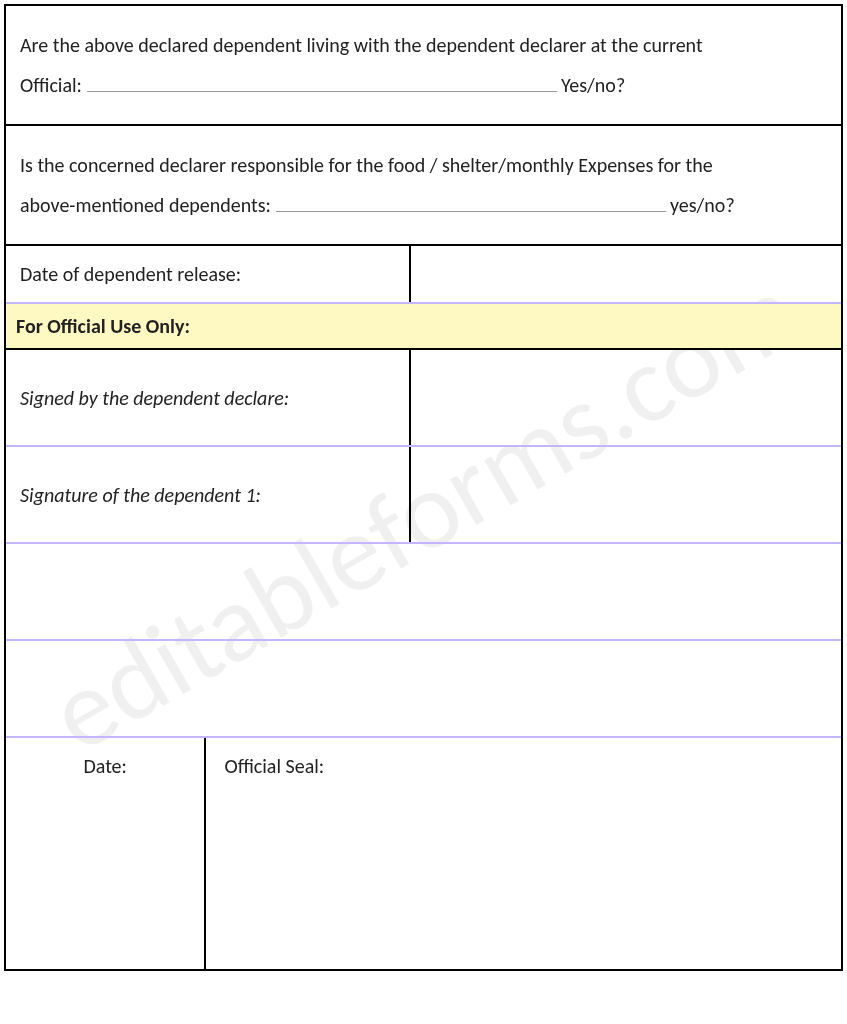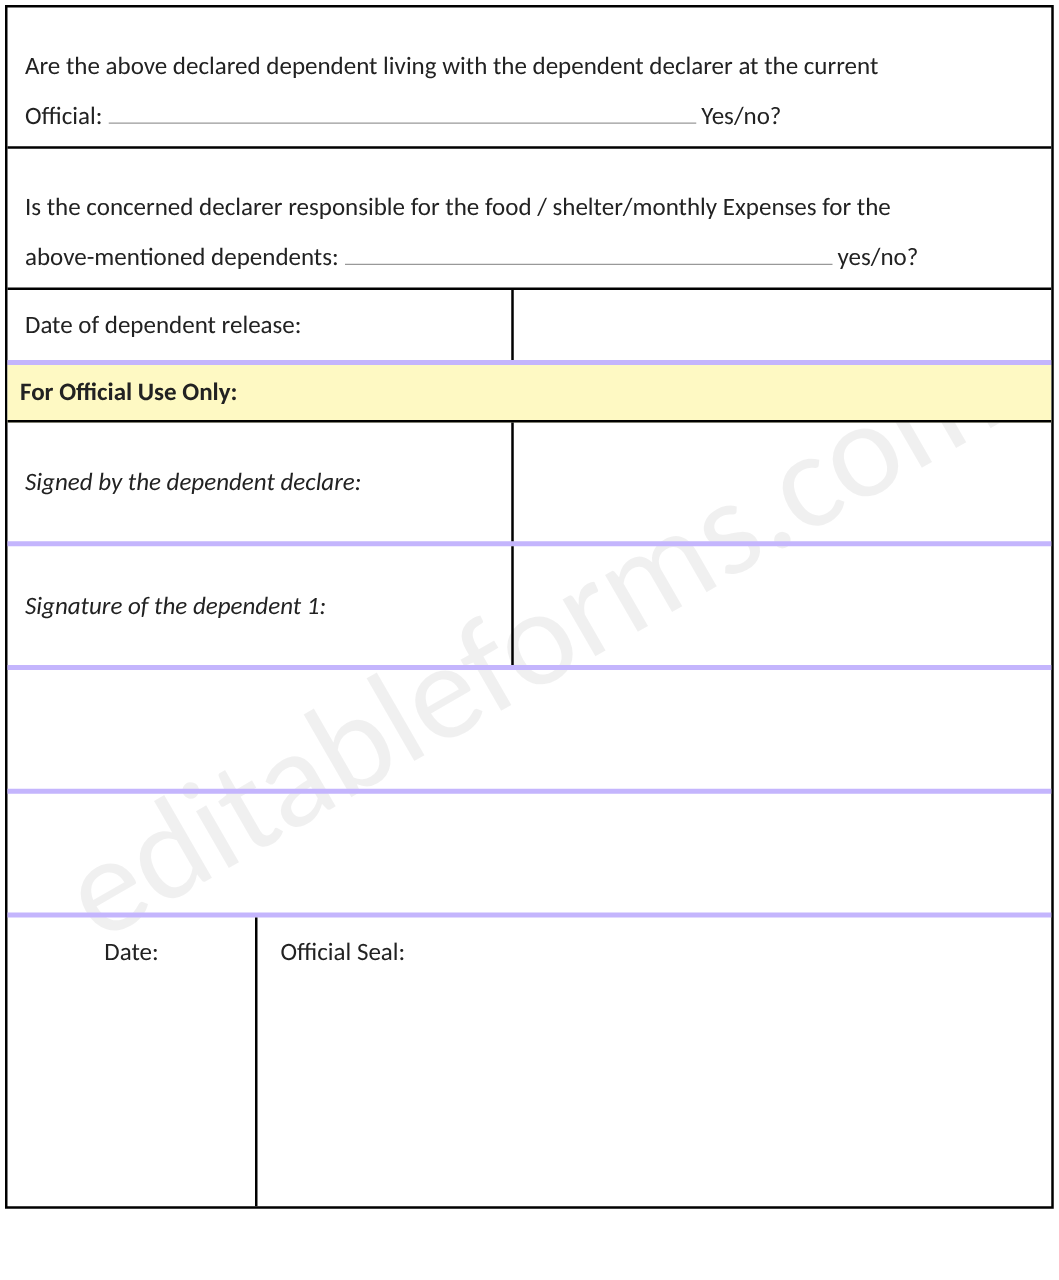--- a/index.html
+++ b/index.html
@@ -30,36 +30,35 @@
       font-weight: 400;
     }
     .form-table {
       position: relative;
       z-index: 1;
       border: 2px solid #000;
       width: 100%;
     }
     .row {
       border-bottom: 2px solid #000;
-      padding: 4px 14px;
+      padding: 19px 14px;
       line-height: 2;
-      margin-top: 23px;
     }
     .row:last-child {
       border-bottom: none;
     }
     .underline {
       display: inline-block;
       border-bottom: 1px solid #999;
       height: 1.2em;
       vertical-align: baseline;
     }
     .two-col {
       display: flex;
-      border-bottom: 4px solid #c4b5fd;
+      border-bottom: 2px solid #c4b5fd;
     }
     .two-col .left {
       width: 48.5%;
       border-right: 2px solid #000;
       padding: 16px 14px;
       display: flex;
       align-items: center;
     }
     .two-col .right {
       width: 51.5%;

